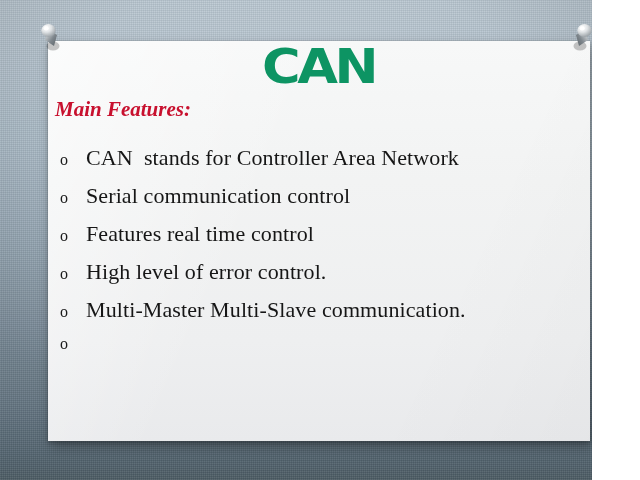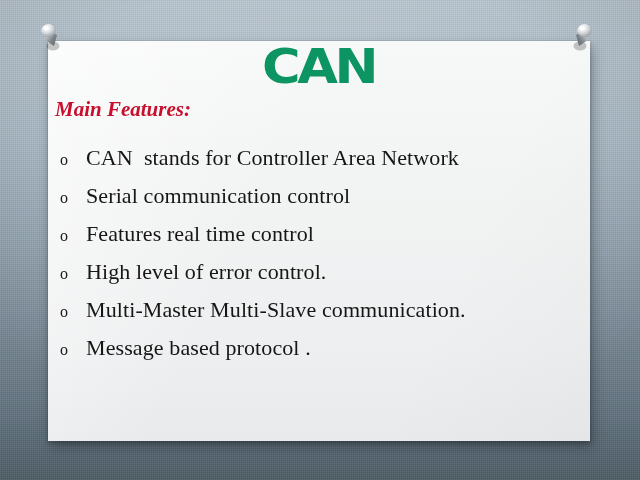--- a/index.html
+++ b/index.html
@@ -9,21 +9,21 @@
   body {
     width: 640px;
     height: 480px;
     overflow: hidden;
     font-family: "Liberation Sans", sans-serif;
   }
 
   
   .slide {
     position: relative;
-    width: 640px;
+    width: 592px;
     height: 480px;
     background:
       linear-gradient(to bottom,
         #b9c7d1 0%,
         #b4c2cd 12%,
         #a8b8c4 30%,
         #97a8b5 50%,
         #8496a4 68%,
         #6f8290 84%,
         #5c6f7c 95%,
@@ -200,21 +200,20 @@
         <span class="bullet-text">High level of error control.</span>
       </div>
 
       <div class="bullet-row">
         <span class="bullet-marker">o</span>
         <span class="bullet-text">Multi-Master Multi-Slave communication.</span>
       </div>
 
       <div class="bullet-row">
         <span class="bullet-marker">o</span>
-        <span class="bullet-text">Message based protocol .</span>
       </div>
 
     </div>
   </div>
 
   <div class="pin pin-left">
     <svg width="34" height="34" viewBox="0 0 34 34">
       <defs>
         <linearGradient id="shaftL" x1="0" y1="0" x2="1" y2="1">
           <stop offset="0%" stop-color="#f0f1f2"></stop>

